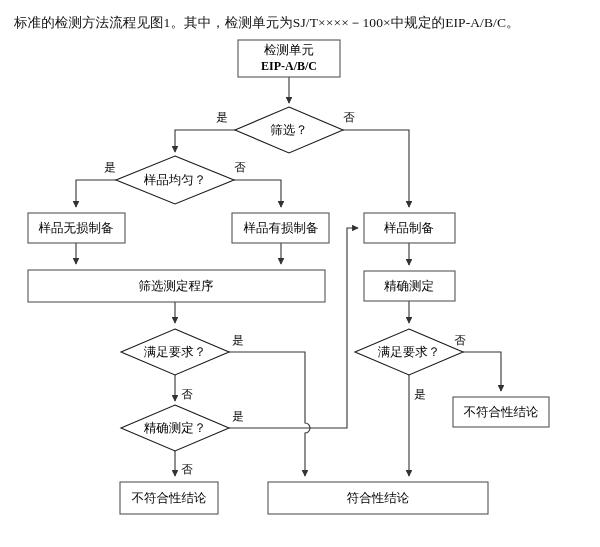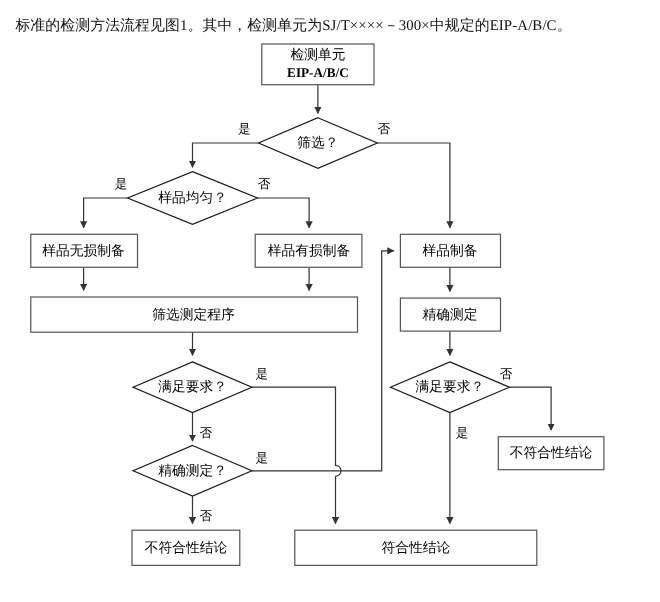--- a/index.html
+++ b/index.html
@@ -63,21 +63,21 @@
     font-family: "Liberation Serif", "DejaVu Serif", serif;
     font-size: 11.5px;
     fill: #000000;
     text-anchor: middle;
     dominant-baseline: middle;
   }
 </style>
 </head>
 <body>
 
-<div id="caption">标准的检测方法流程见图1。其中，检测单元为SJ/T××××－300×中规定的EIP-A/B/C。</div>
+<div id="caption">标准的检测方法流程见图1。其中，检测单元为SJ/T××××－100×中规定的EIP-A/B/C。</div>
 
 <svg id="flow" viewBox="0 0 600 547">
   <defs>
     <marker id="arrow" viewBox="0 0 10 10" refX="9" refY="5" markerWidth="6" markerHeight="6" orient="auto-start-reverse">
       <path d="M 0 0 L 10 5 L 0 10 z" fill="#333333"></path>
     </marker>
   </defs>
 
   <g>
 

